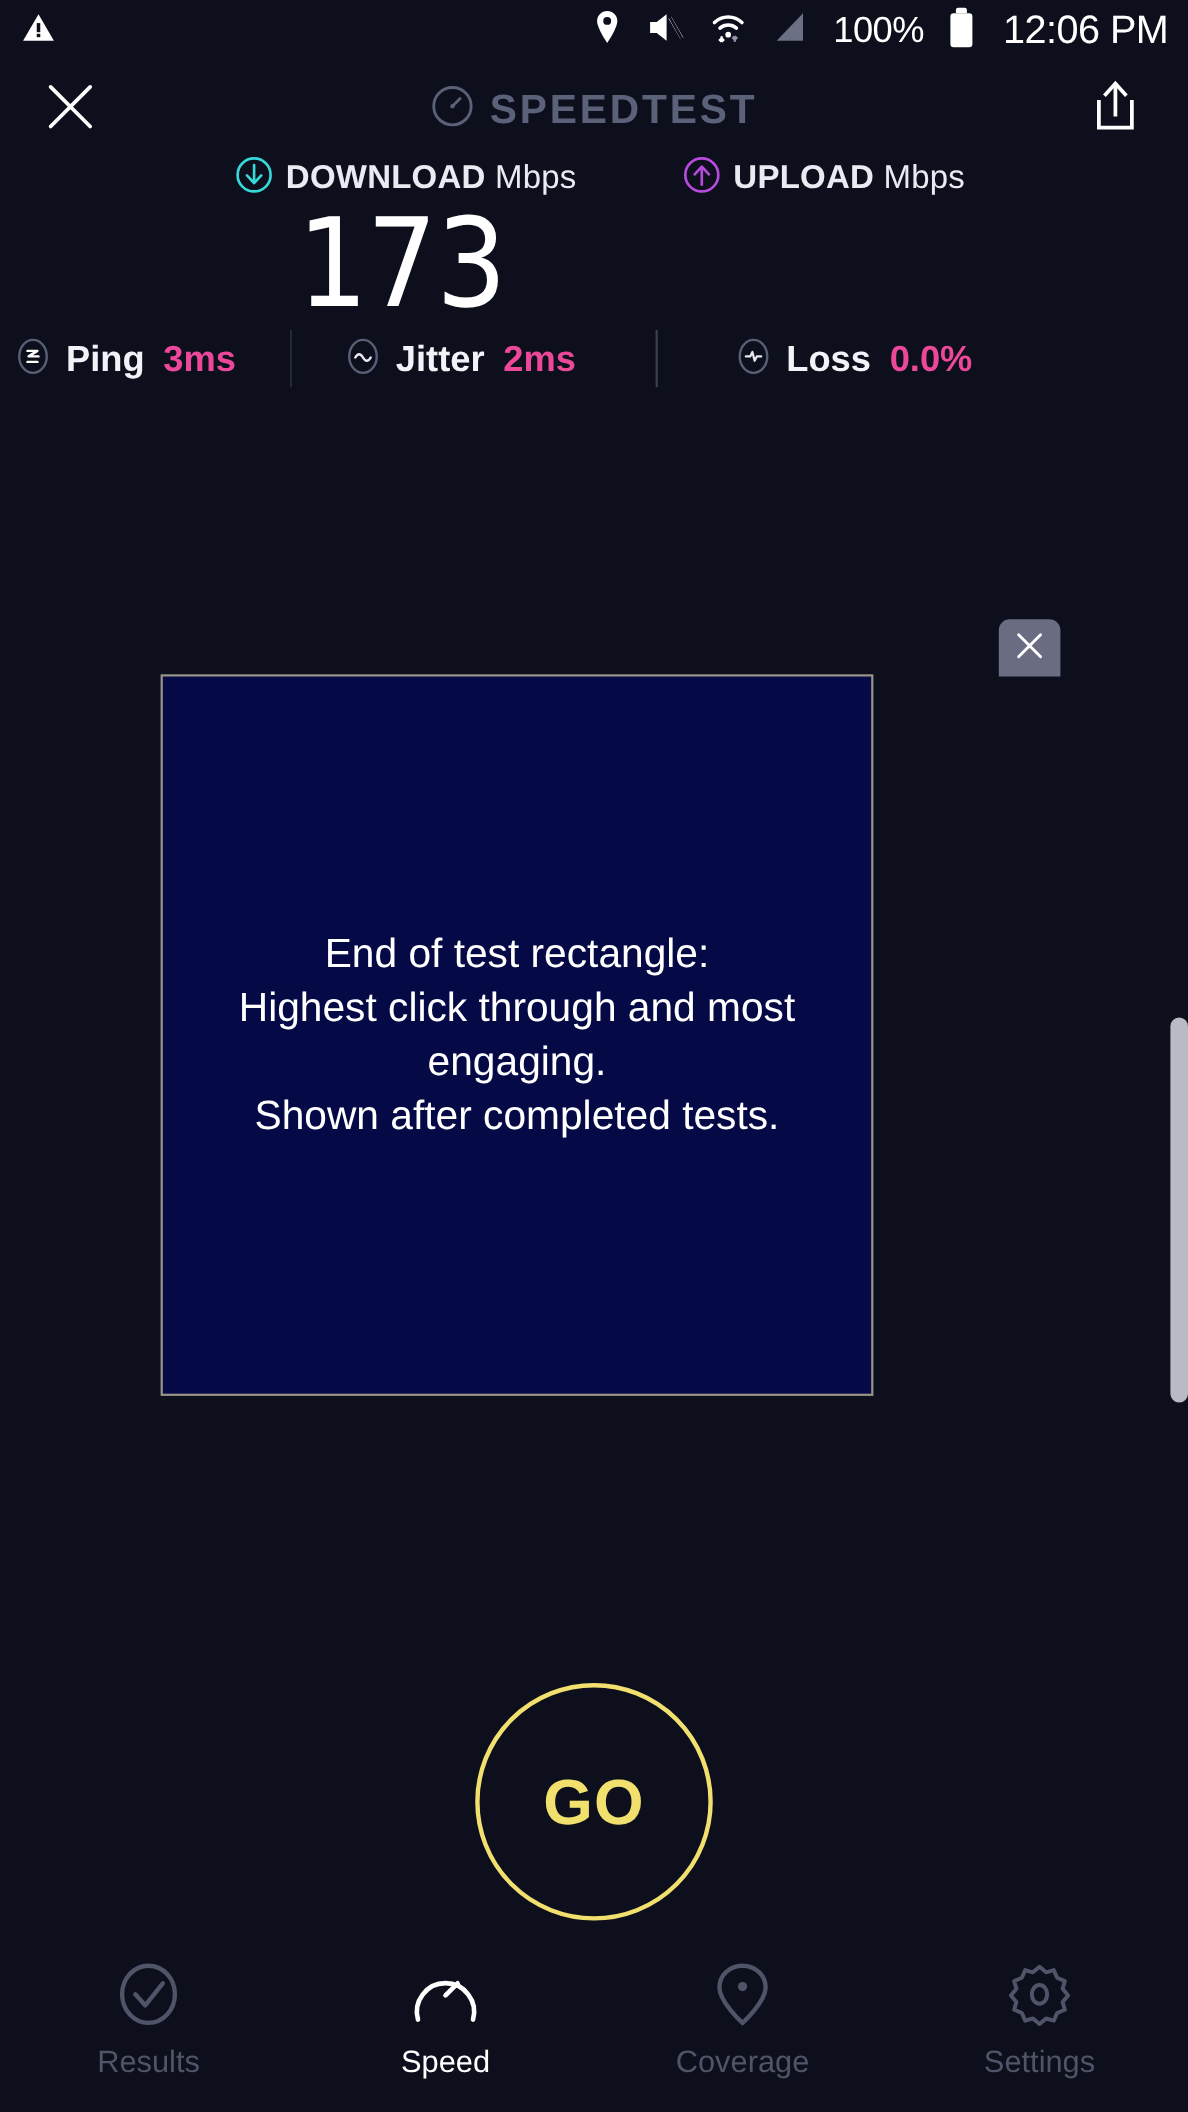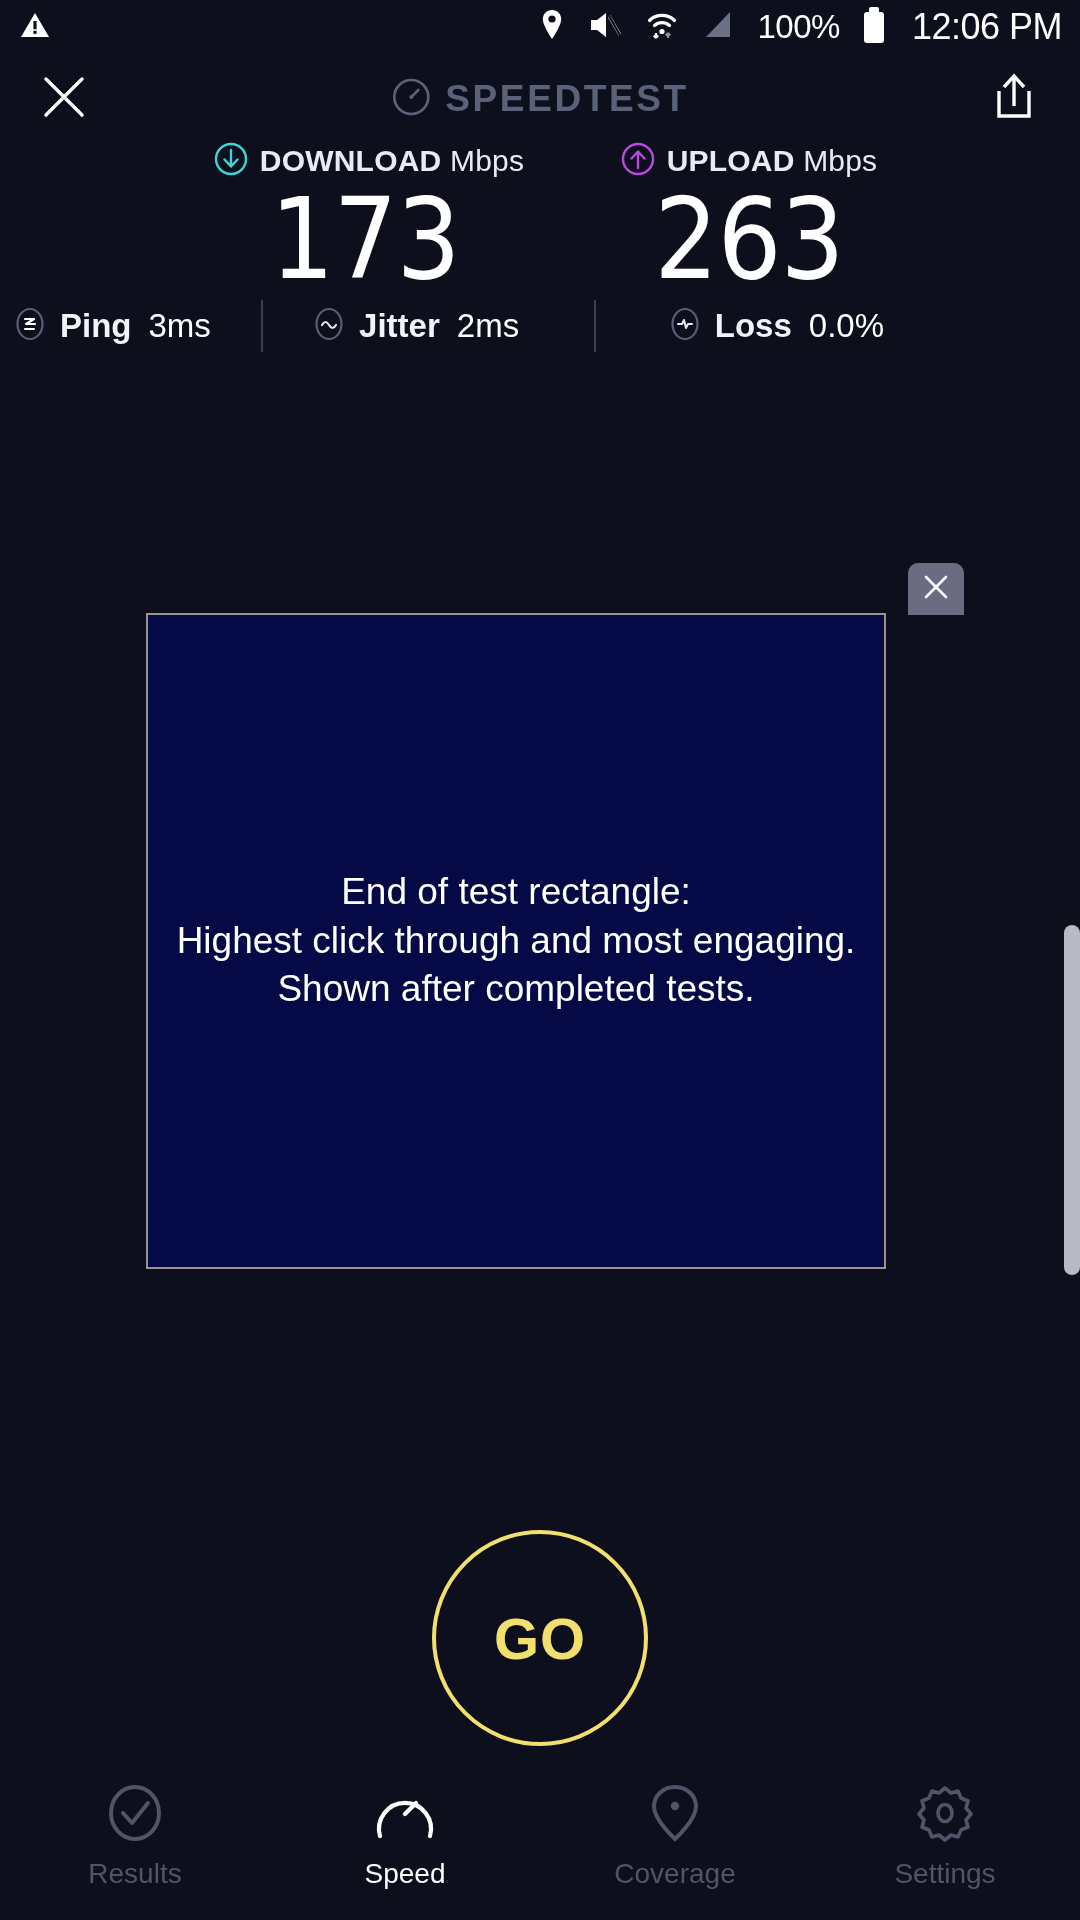--- a/index.html
+++ b/index.html
@@ -59,29 +59,29 @@
   }
   .dl-col .res-value{ margin-left:-8px; }
 
   
   .metrics{
     position:absolute; top:300px; left:0; width:884px;
     display:flex; align-items:center; justify-content:center;padding-left:13px;
   }
   .metric{ display:flex; align-items:center; gap:13px; }
   .metric-name{ color:#f2f3f8; font-size:33px; font-weight:700; }
-  .metric-val{ color:#ffffff; font-size:33px; font-weight:400; margin-left:4px;}
+  .metric-val{ color:#ec4899; font-size:33px; font-weight:700; margin-left:4px;}
   .m-sep{ width:2px; height:52px; background:#3a3f55; }
   .sp1{ width:62px; } .sp2{ width:60px; }
   .sp3{ width:92px; } .sp4{ width:88px; }
 
   
   .ad-wrap{ position:absolute; left:146px; top:613px; }
   .ad-rect{
-    width:740px; height:656px;
+    width:648px; height:656px;
     background:#050a47;
     border:2px solid #9a9586;
     display:flex; align-items:center; justify-content:center;
   }
   .ad-text{
     color:#ffffff; font-size:37px; line-height:1.32; text-align:center;
     font-family:"Liberation Sans", sans-serif;
   }
   .ad-close{
     position:absolute; left:762px; top:-50px;
@@ -213,21 +213,20 @@
       <div class="res-col ul-col">
         <div class="res-head">
           <span>
             <svg width="34" height="34" viewBox="0 0 34 34">
               <circle cx="17" cy="17" r="15" stroke="#b84bdd" stroke-width="2.4" fill="none"></circle>
               <path d="M17 26 V10 M10.5 16.5 L17 9.5 L23.5 16.5" stroke="#b84bdd" stroke-width="2.4" fill="none" stroke-linecap="round" stroke-linejoin="round"></path>
             </svg>
           </span>
           <span class="res-label"><span>UPLOAD</span> <span class="unit">Mbps</span></span>
         </div>
-        <div class="res-value">263</div>
       </div>
     </div>
   </div>
 
   <div class="metrics">
     <div class="metric">
       <span>
         <svg width="34" height="34" viewBox="0 0 34 34">
           <ellipse cx="17" cy="17" rx="12.5" ry="15" stroke="#585e75" stroke-width="2.2" fill="none"></ellipse>
           <path d="M12 12 h9 l-8 5 h9" stroke="#ffffff" stroke-width="2.2" fill="none" stroke-linecap="round" stroke-linejoin="round"></path>

